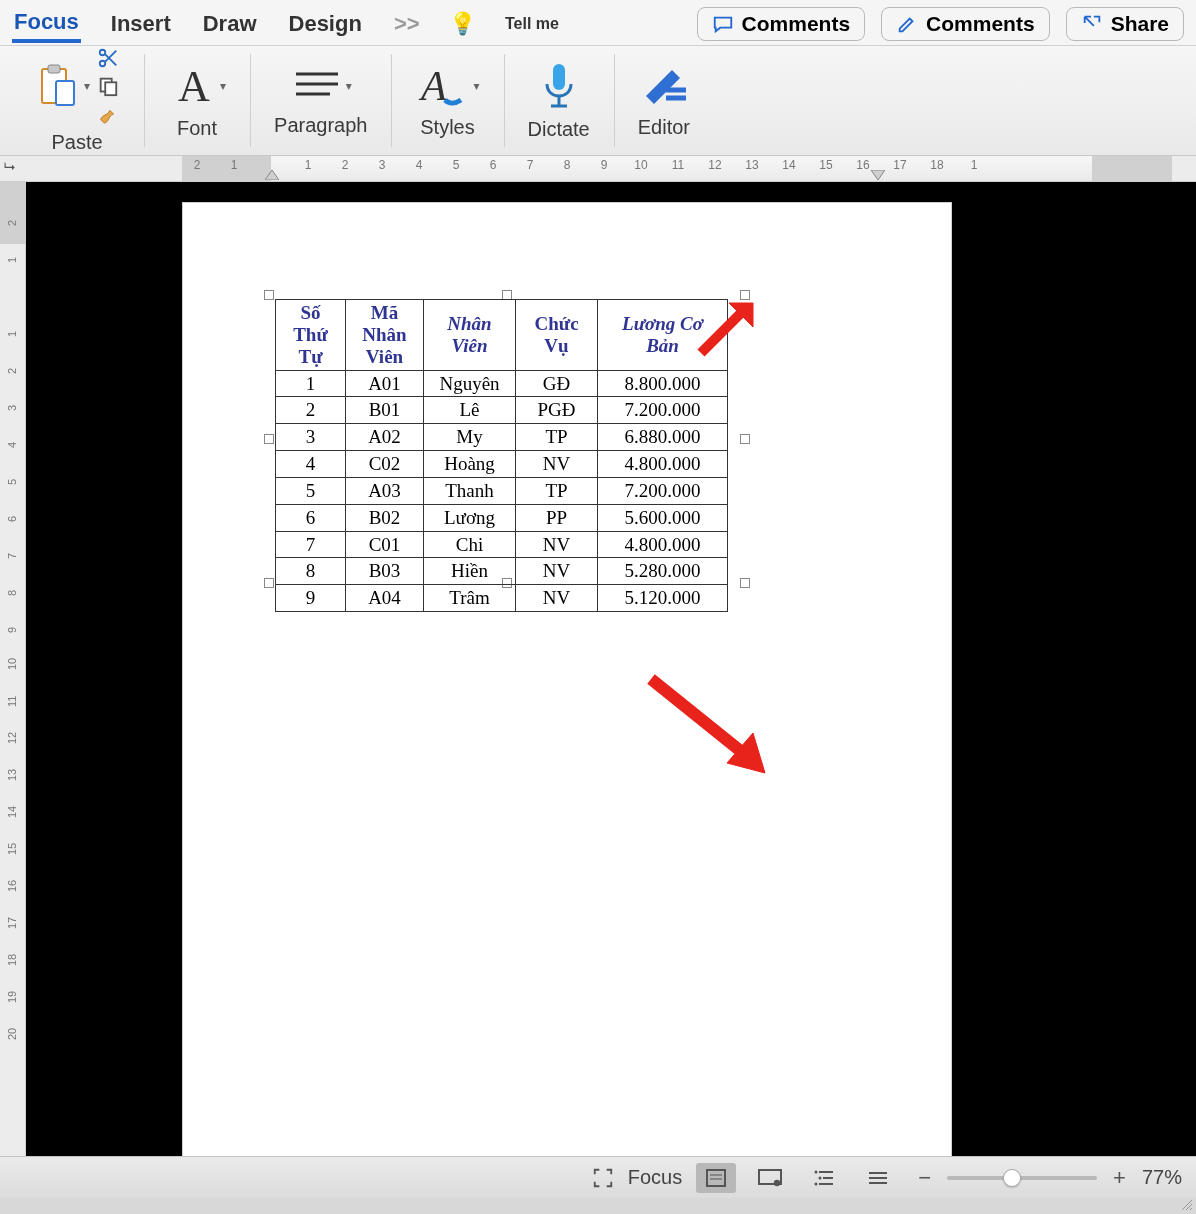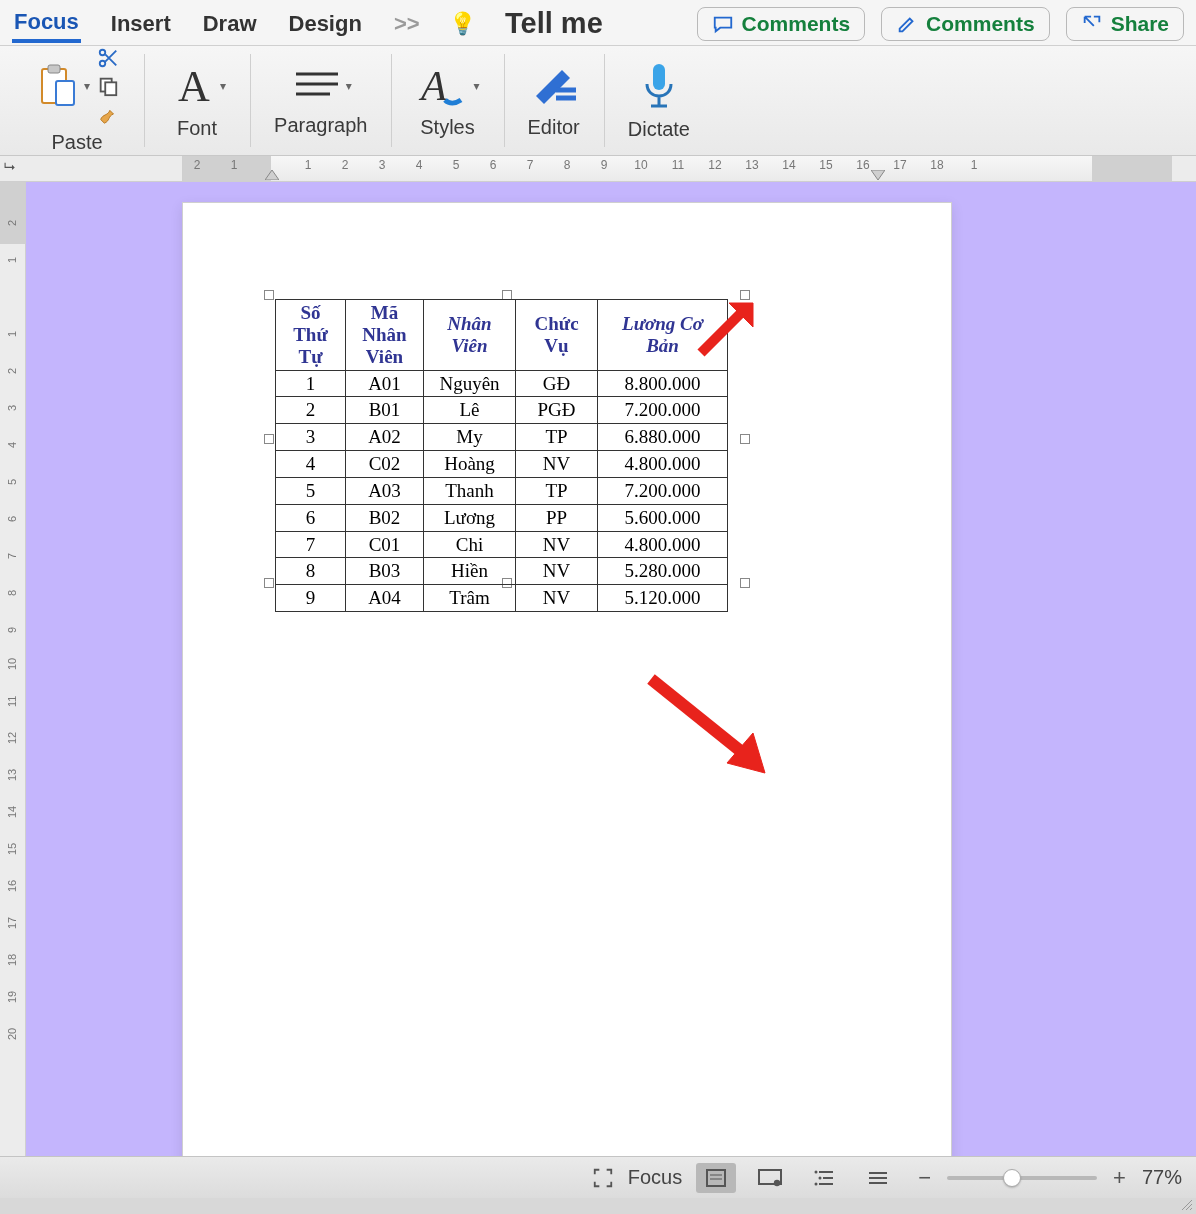--- a/index.html
+++ b/index.html
@@ -19,27 +19,27 @@
     align-items: center;
     padding: 2px 12px 0 12px;
     height: 46px;
     border-bottom: 1px solid #d0d0d0;
   }
   .tabs { display:flex; gap:28px; align-items:center; font-size:22px; font-weight:600; color:#333; }
   .tab { cursor:pointer; padding:4px 2px; }
   .tab.active { color:#1a56b4; border-bottom: 4px solid #2368cf; }
   .more { color:#9a9a9a; font-weight:700; }
   .bulb { font-size:22px; color:#555; }
-  .tellme { font-size:29px; font-weight:600; color:#333; }
+  .tellme { font-size:16px; font-weight:600; color:#333; }
   .right-buttons { margin-left:auto; display:flex; gap:16px; }
   .pill {
     display:flex; align-items:center; gap:8px;
     border:1.5px solid #b9b9b9; border-radius:8px;
     padding:4px 14px; background:#f5f5f5; font-size:21px; font-weight:700;
-    color:#15803d; cursor:pointer;
+    color:#000000; cursor:pointer;
   }
   .pill svg { width:22px; height:22px; stroke:#2368cf; fill:none; stroke-width:2; }
 
   
   .ribbon {
     background: linear-gradient(#f6f6f6, #e9e9e9);
     border-bottom:1px solid #c8c8c8;
     display:flex; align-items:stretch;
     height:110px; padding:0 10px;
   }
@@ -66,21 +66,21 @@
     background: linear-gradient(#f7f7f7,#eaeaea);
     border-left:1px solid #cfcfcf;
   }
   .ticknum { position:absolute; top:2px; font-size:12px; color:#777; transform:translateX(-50%); }
   .indent { position:absolute; top:14px; }
   .margin-shade { position:absolute; top:0; bottom:0; background:#d0d0d0; }
 
   
   .workarea {
     position:absolute; left:0; right:0; top:182px; bottom:44px;
-    background:#c4b5fd; overflow:hidden;
+    background:#000000; overflow:hidden;
   }
   .vruler {
     position:absolute; left:0; top:0; bottom:0; width:26px;
     background:#ececec; border-right:1px solid #cfcfcf;
   }
   .vticknum { position:absolute; left:6px; font-size:11px; color:#777; transform: rotate(-90deg); transform-origin:left top;}
   .vshade { position:absolute; left:0; right:0; background:#d0d0d0; }
 
   .page {
     position:absolute; left:182px; top:20px;
@@ -239,36 +239,36 @@
         <text x="6" y="38" font-family="Times New Roman" font-style="italic" font-size="42" fill="#333">A</text>
         <path d="M30 38c4 4 10 4 16 0" stroke="#1f7ed6" stroke-width="5" fill="none"></path>
       </svg>
         <span class="dd">▾</span>
     </div>
     <div class="group-label">Styles</div>
   </div>
 
   <div class="group">
     <div class="btnicon">
+      <svg width="40" height="52" viewBox="0 0 40 52">
+        <rect x="14" y="4" width="12" height="26" rx="6" fill="#3aa4e8"></rect>
+        <path d="M8 24c0 8 6 12 12 12s12-4 12-12M20 36v10M12 46h16" stroke="#2874b8" stroke-width="3" fill="none"></path>
+      </svg>
+    </div>
+    <div class="group-label">Dictate</div>
+  </div>
+
+  <div class="group">
+    <div class="btnicon">
       <svg width="52" height="48" viewBox="0 0 52 48">
         <path d="M8 34 L34 8 l8 8 L16 42z" fill="#2f6fd3"></path>
         <path d="M28 28h20M28 36h20" stroke="#2f6fd3" stroke-width="5"></path>
       </svg>
     </div>
     <div class="group-label">Editor</div>
-  </div>
-
-  <div class="group">
-    <div class="btnicon">
-      <svg width="40" height="52" viewBox="0 0 40 52">
-        <rect x="14" y="4" width="12" height="26" rx="6" fill="#3aa4e8"></rect>
-        <path d="M8 24c0 8 6 12 12 12s12-4 12-12M20 36v10M12 46h16" stroke="#2874b8" stroke-width="3" fill="none"></path>
-      </svg>
-    </div>
-    <div class="group-label">Dictate</div>
   </div>
 </div>
 
 <div class="rulerbar">
   <div class="corner-tab">⮡</div>
   <div class="hruler">
     <div class="hrulerbar" id="hrulerbar">
       <div class="margin-shade" style="left:0; width:88px;"></div>
       <div class="margin-shade" style="right:0; width:80px;"></div>
       <svg class="indent" style="left:82px;" width="14" height="10">

